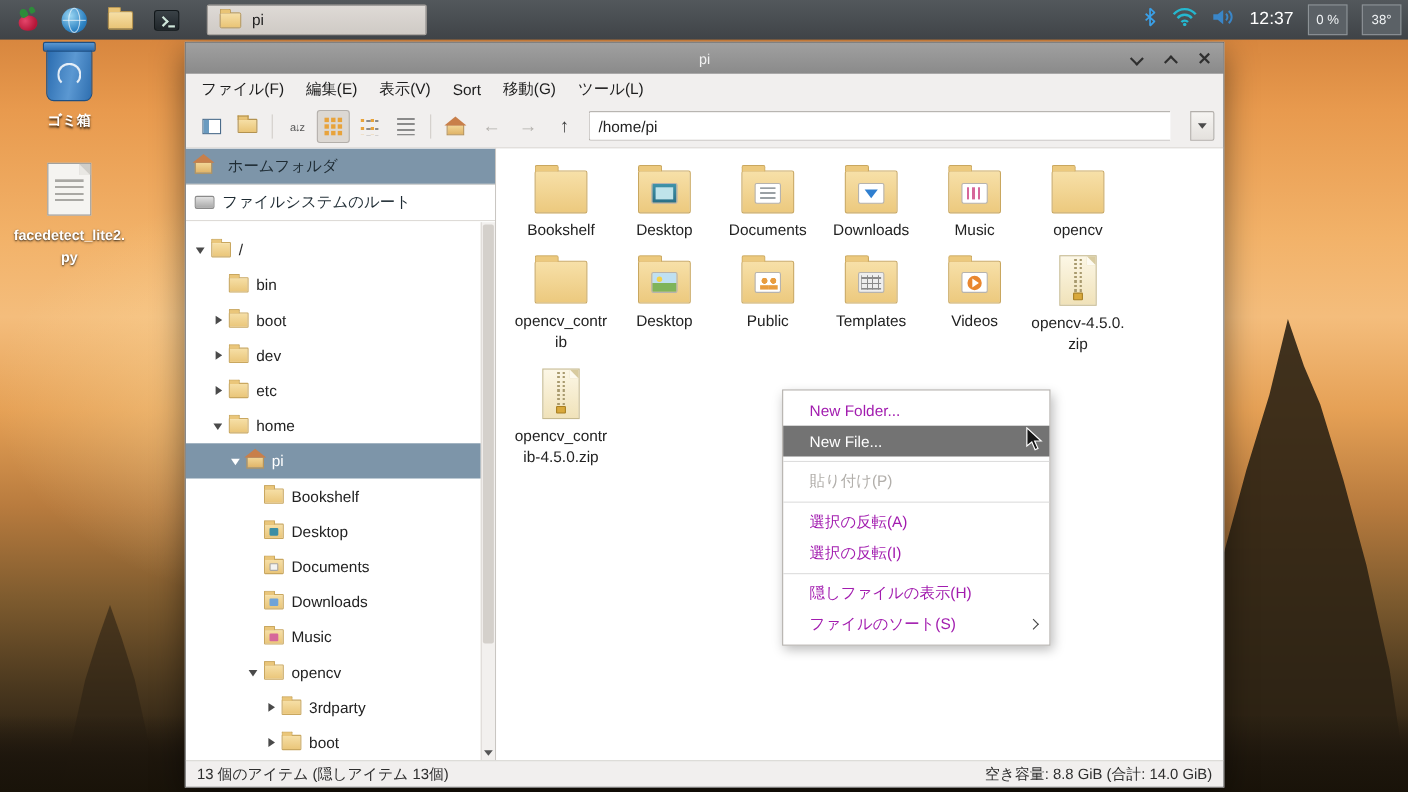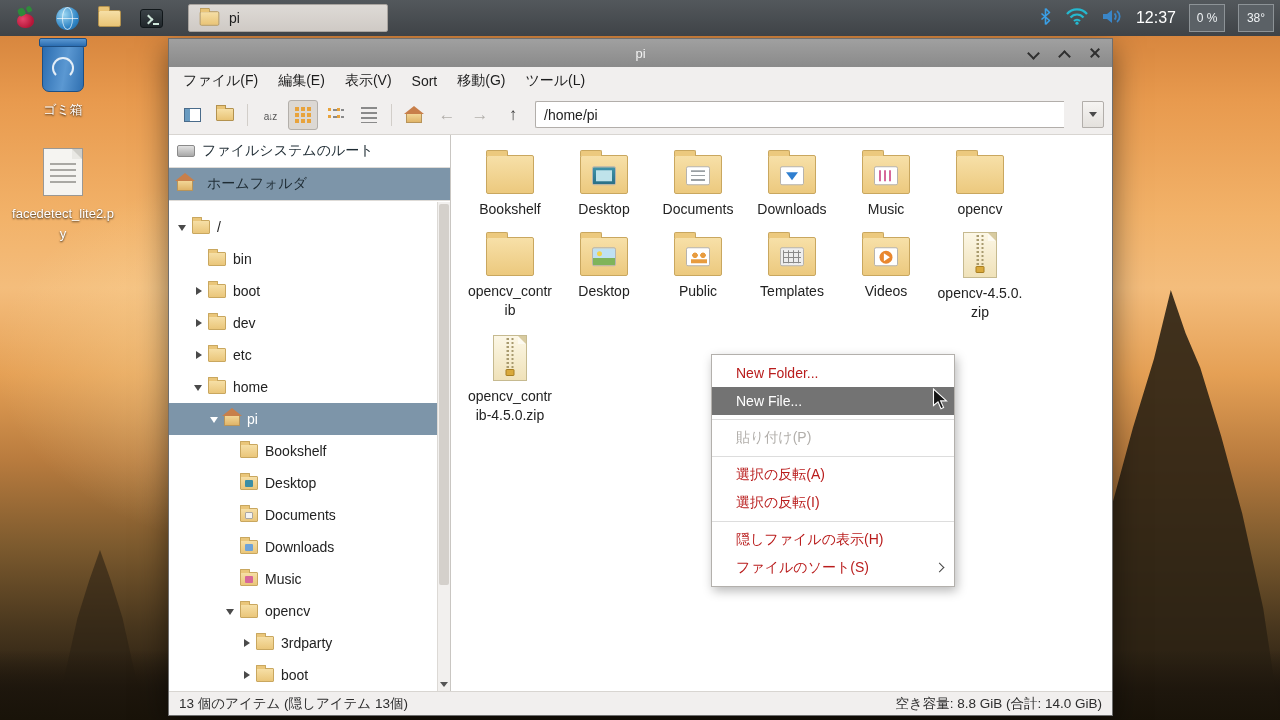--- a/index.html
+++ b/index.html
@@ -59,21 +59,21 @@
     background:linear-gradient(100deg,#2a6cb0,#5b98d2 55%,#2f6fb0); border-radius:4px 4px 7px 7px; border:1px solid #1d4f84; }
   .trash-ic::before { content:""; position:absolute; top:-7px; left:-4px; right:-4px; height:7px;
     background:linear-gradient(#5b98d2,#2a6cb0); border:1px solid #1d4f84; border-radius:2px; }
   .trash-ic::after { content:""; position:absolute; left:50%; top:50%; width:18px; height:18px; transform:translate(-50%,-50%);
     border:2.5px solid rgba(255,255,255,.85); border-radius:50%; border-bottom-color:transparent; }
   .page-ic { width:40px; height:48px; margin:0 auto 8px; position:relative;
     background:#f5f4f1; border:1px solid #9a9894; }
   .page-ic::before { content:""; position:absolute; top:0; right:0; border-top:10px solid #cfcec9; border-left:10px solid #e9e8e4; }
   .page-ic::after { content:""; position:absolute; left:6px; right:6px; top:14px; height:24px;
     background:repeating-linear-gradient(180deg,#a9a8a4 0 2px, transparent 2px 6px); }
-  .dlabel { line-height:1.5; word-break:break-all; }
+  .dlabel { line-height:1.5; word-break:break-all;font-weight:bold; }
 
   
   .window { position:absolute; left:168px; top:38px; width:945px; height:678px;
     background:#f1efee; border:1px solid #6f6f6f; box-shadow:0 10px 28px rgba(0,0,0,.5);
     display:flex; flex-direction:column; z-index:10; }
 
   .titlebar { height:28px; flex:0 0 28px; background:linear-gradient(#a0a0a0,#8a8a8a);
     position:relative; display:flex; align-items:center; justify-content:center;
     color:#f2f2f2; font-size:13px; }
   .win-controls { position:absolute; right:10px; top:0; height:100%; display:flex; align-items:center; gap:17px; }
@@ -200,21 +200,21 @@
   .icn.zip::after { content:""; position:absolute; left:50%; top:2px; bottom:10px; width:7px; transform:translateX(-50%);
     background:
       repeating-linear-gradient(180deg,#a89a6e 0 2px, transparent 2px 4px) left / 2.5px 100% no-repeat,
       repeating-linear-gradient(180deg,#a89a6e 0 2px, transparent 2px 4px) right / 2.5px 100% no-repeat; }
   .zpull { position:absolute; left:50%; bottom:4px; transform:translateX(-50%); width:9px; height:7px;
     background:#d9a93c; border:1px solid #a87f22; border-radius:1px; }
 
   
   .ctx { position:absolute; left:542px; top:315px; width:244px; background:#fff; border:1px solid #b3b0ac;
     box-shadow:2px 4px 10px rgba(0,0,0,.28); padding:4px 0; z-index:30; }
-  .ctx-item { height:28px; display:flex; align-items:center; padding:0 10px 0 24px; font-size:14px; color:#b91c1c; position:relative; }
+  .ctx-item { height:28px; display:flex; align-items:center; padding:0 10px 0 24px; font-size:14px; color:#a21caf; position:relative; }
   .ctx-item.hl { background:#737373; color:#fff; }
   .ctx-item.disabled { color:#b2afab; }
   .ctx-sep { height:1px; background:#ddd; margin:4px 0; }
   .submenu-arrow { position:absolute; right:11px; top:50%; width:7px; height:7px; margin-top:-4px;
     border-top:1.5px solid #444; border-right:1.5px solid #444; transform:rotate(45deg); }
 
   
   .statusbar { height:24px; flex:0 0 24px; background:#f1efee; border-top:1px solid #d8d5d1;
     display:flex; align-items:center; justify-content:space-between; padding:0 10px; font-size:13.5px; color:#2d2d2d; }
 
@@ -341,27 +341,27 @@
         <span class="arrow-glyph arrow-enabled">↑</span>
       </div>
     <div class="pathwrap">
       <input class="path-input" readonly="" value="/home/pi" style="">
       <div class="path-drop"></div>
     </div>
   </div>
 
   <div class="content">
     <div class="sidebar">
+      <div class="place-row place-home">
+        <div class="shome"></div>
+        <span>ホームフォルダ</span>
+      </div>
       <div class="place-row">
         <div class="sdisk"></div>
         <span>ファイルシステムのルート</span>
-      </div>
-      <div class="place-row place-home">
-        <div class="shome"></div>
-        <span>ホームフォルダ</span>
       </div>
 
       <div class="tree">
         <div class="trow" style="padding-left:8px">
           <span class="exp open"></span>
           <span class="sfolder"></span>
           <span class="tlabel">/</span>
         </div>
         <div class="trow" style="padding-left:24px">
           <span class="exp"></span>

